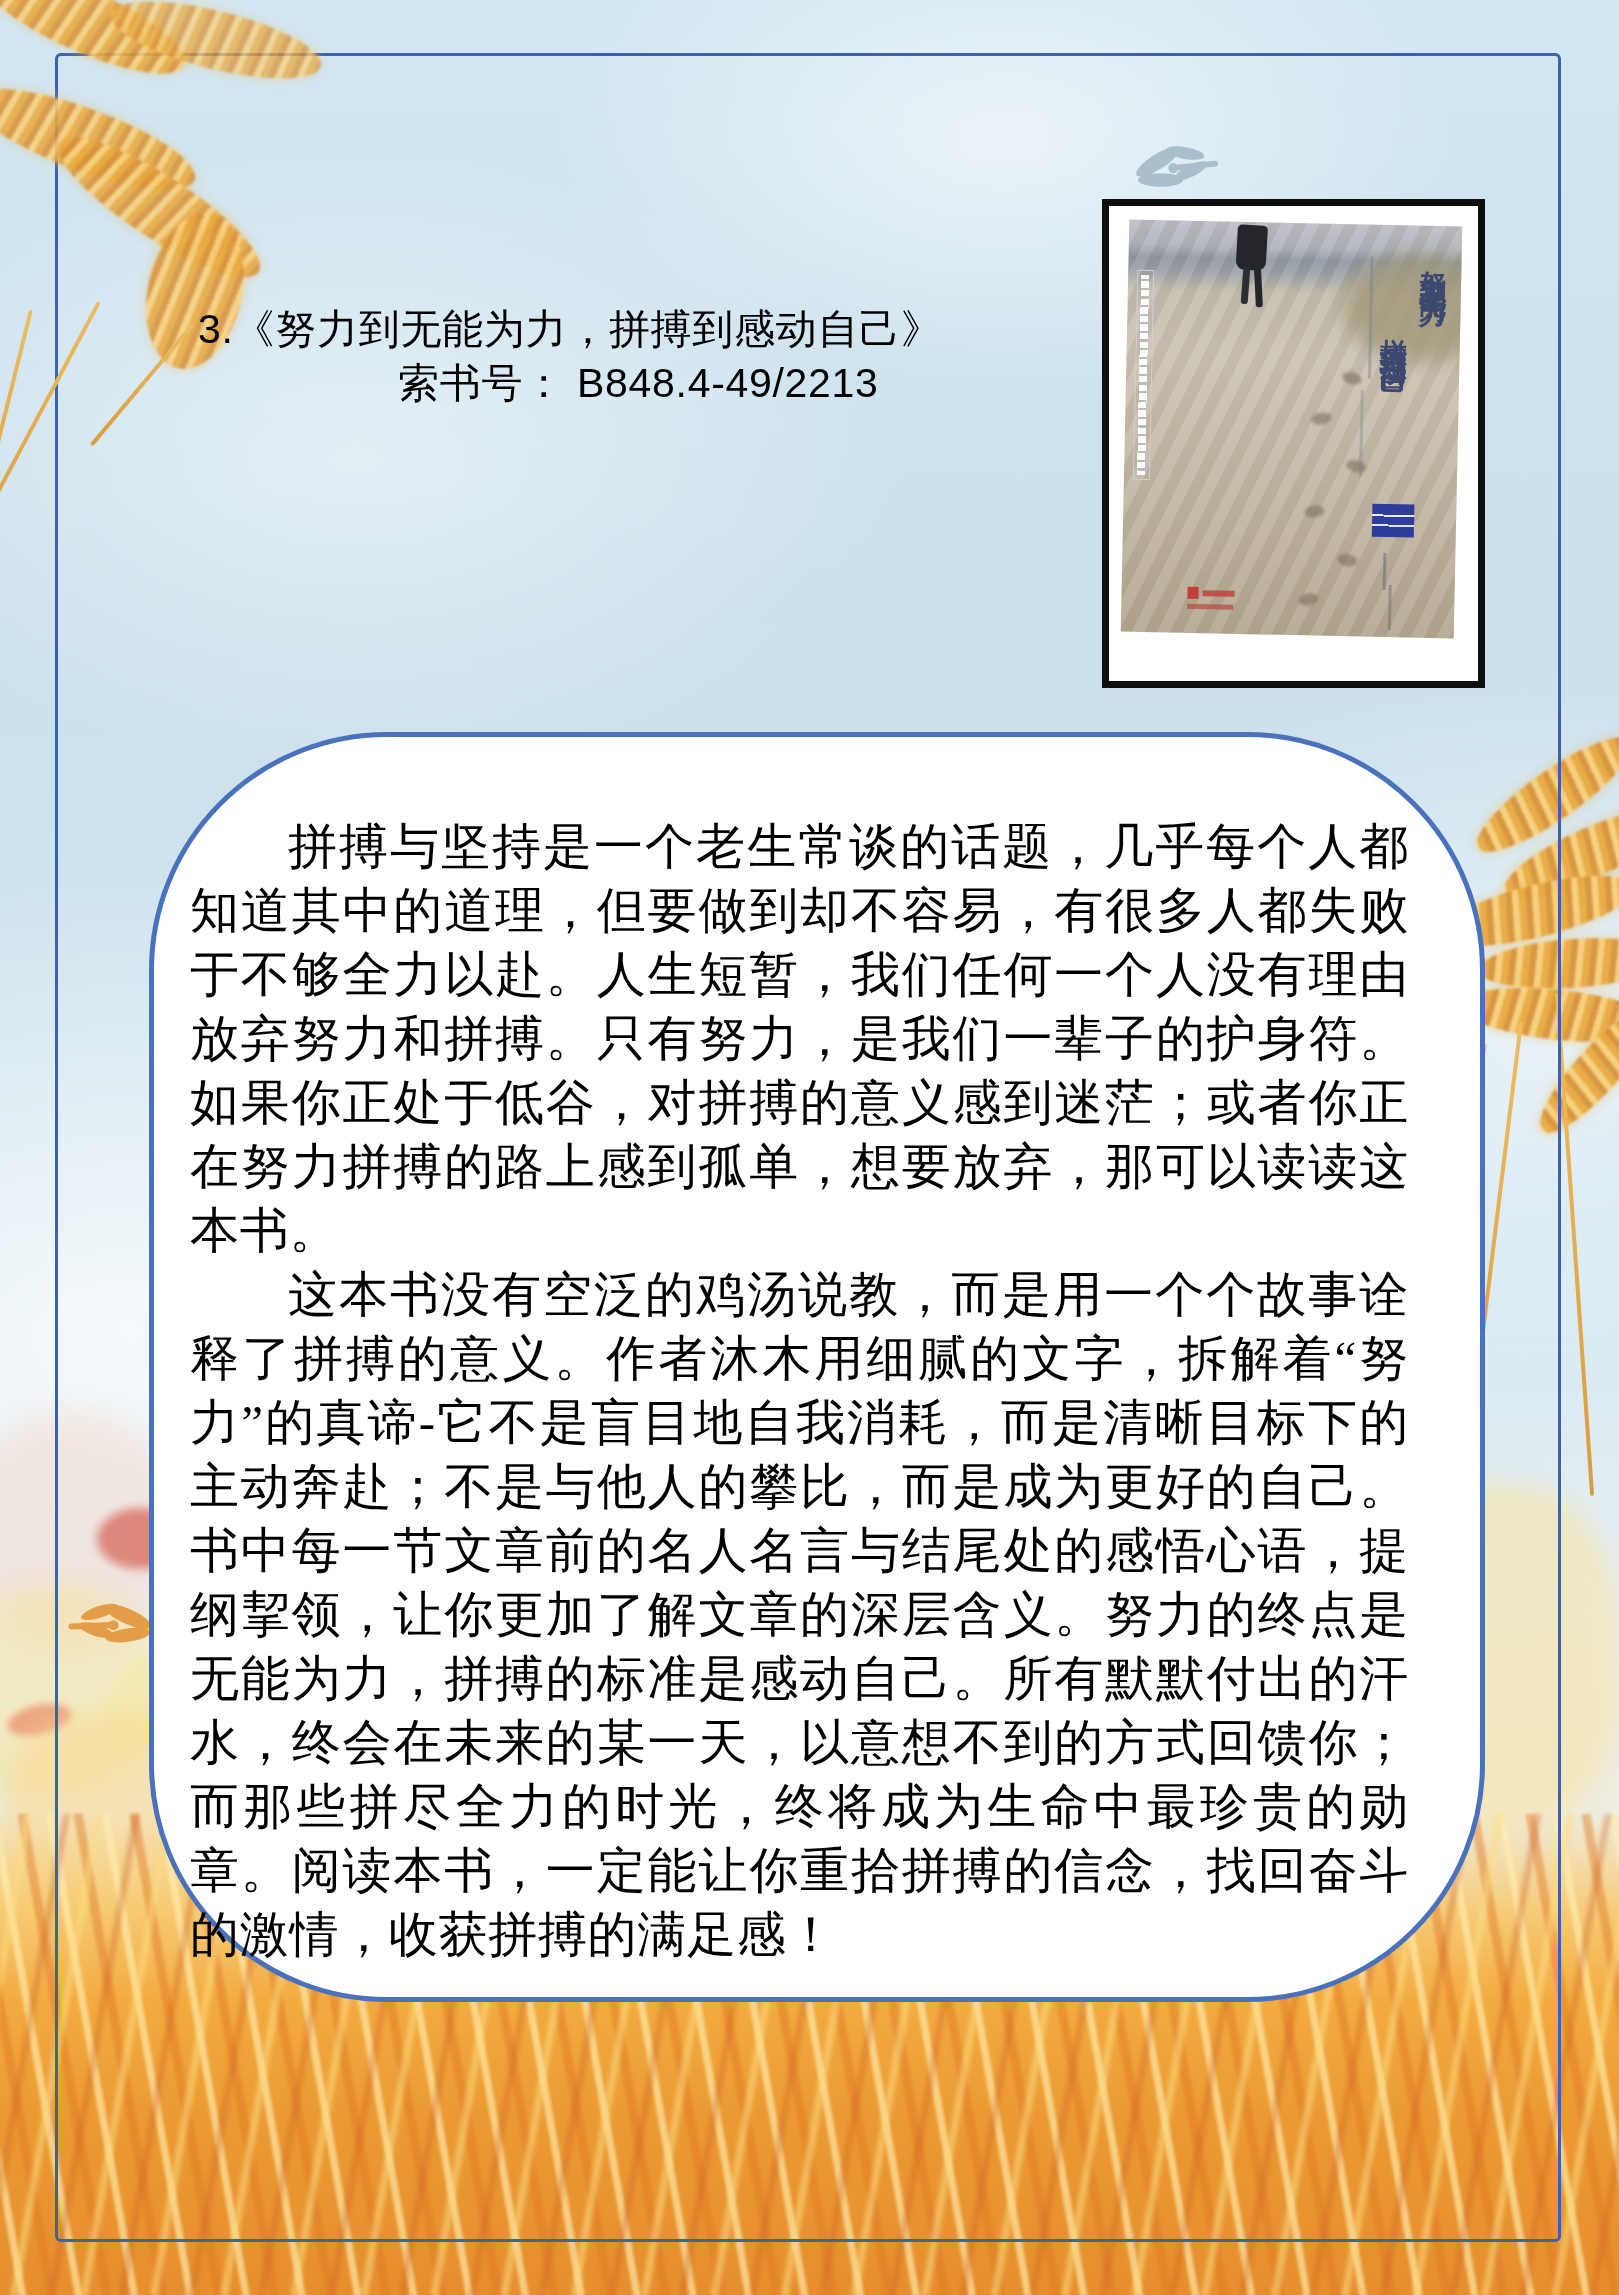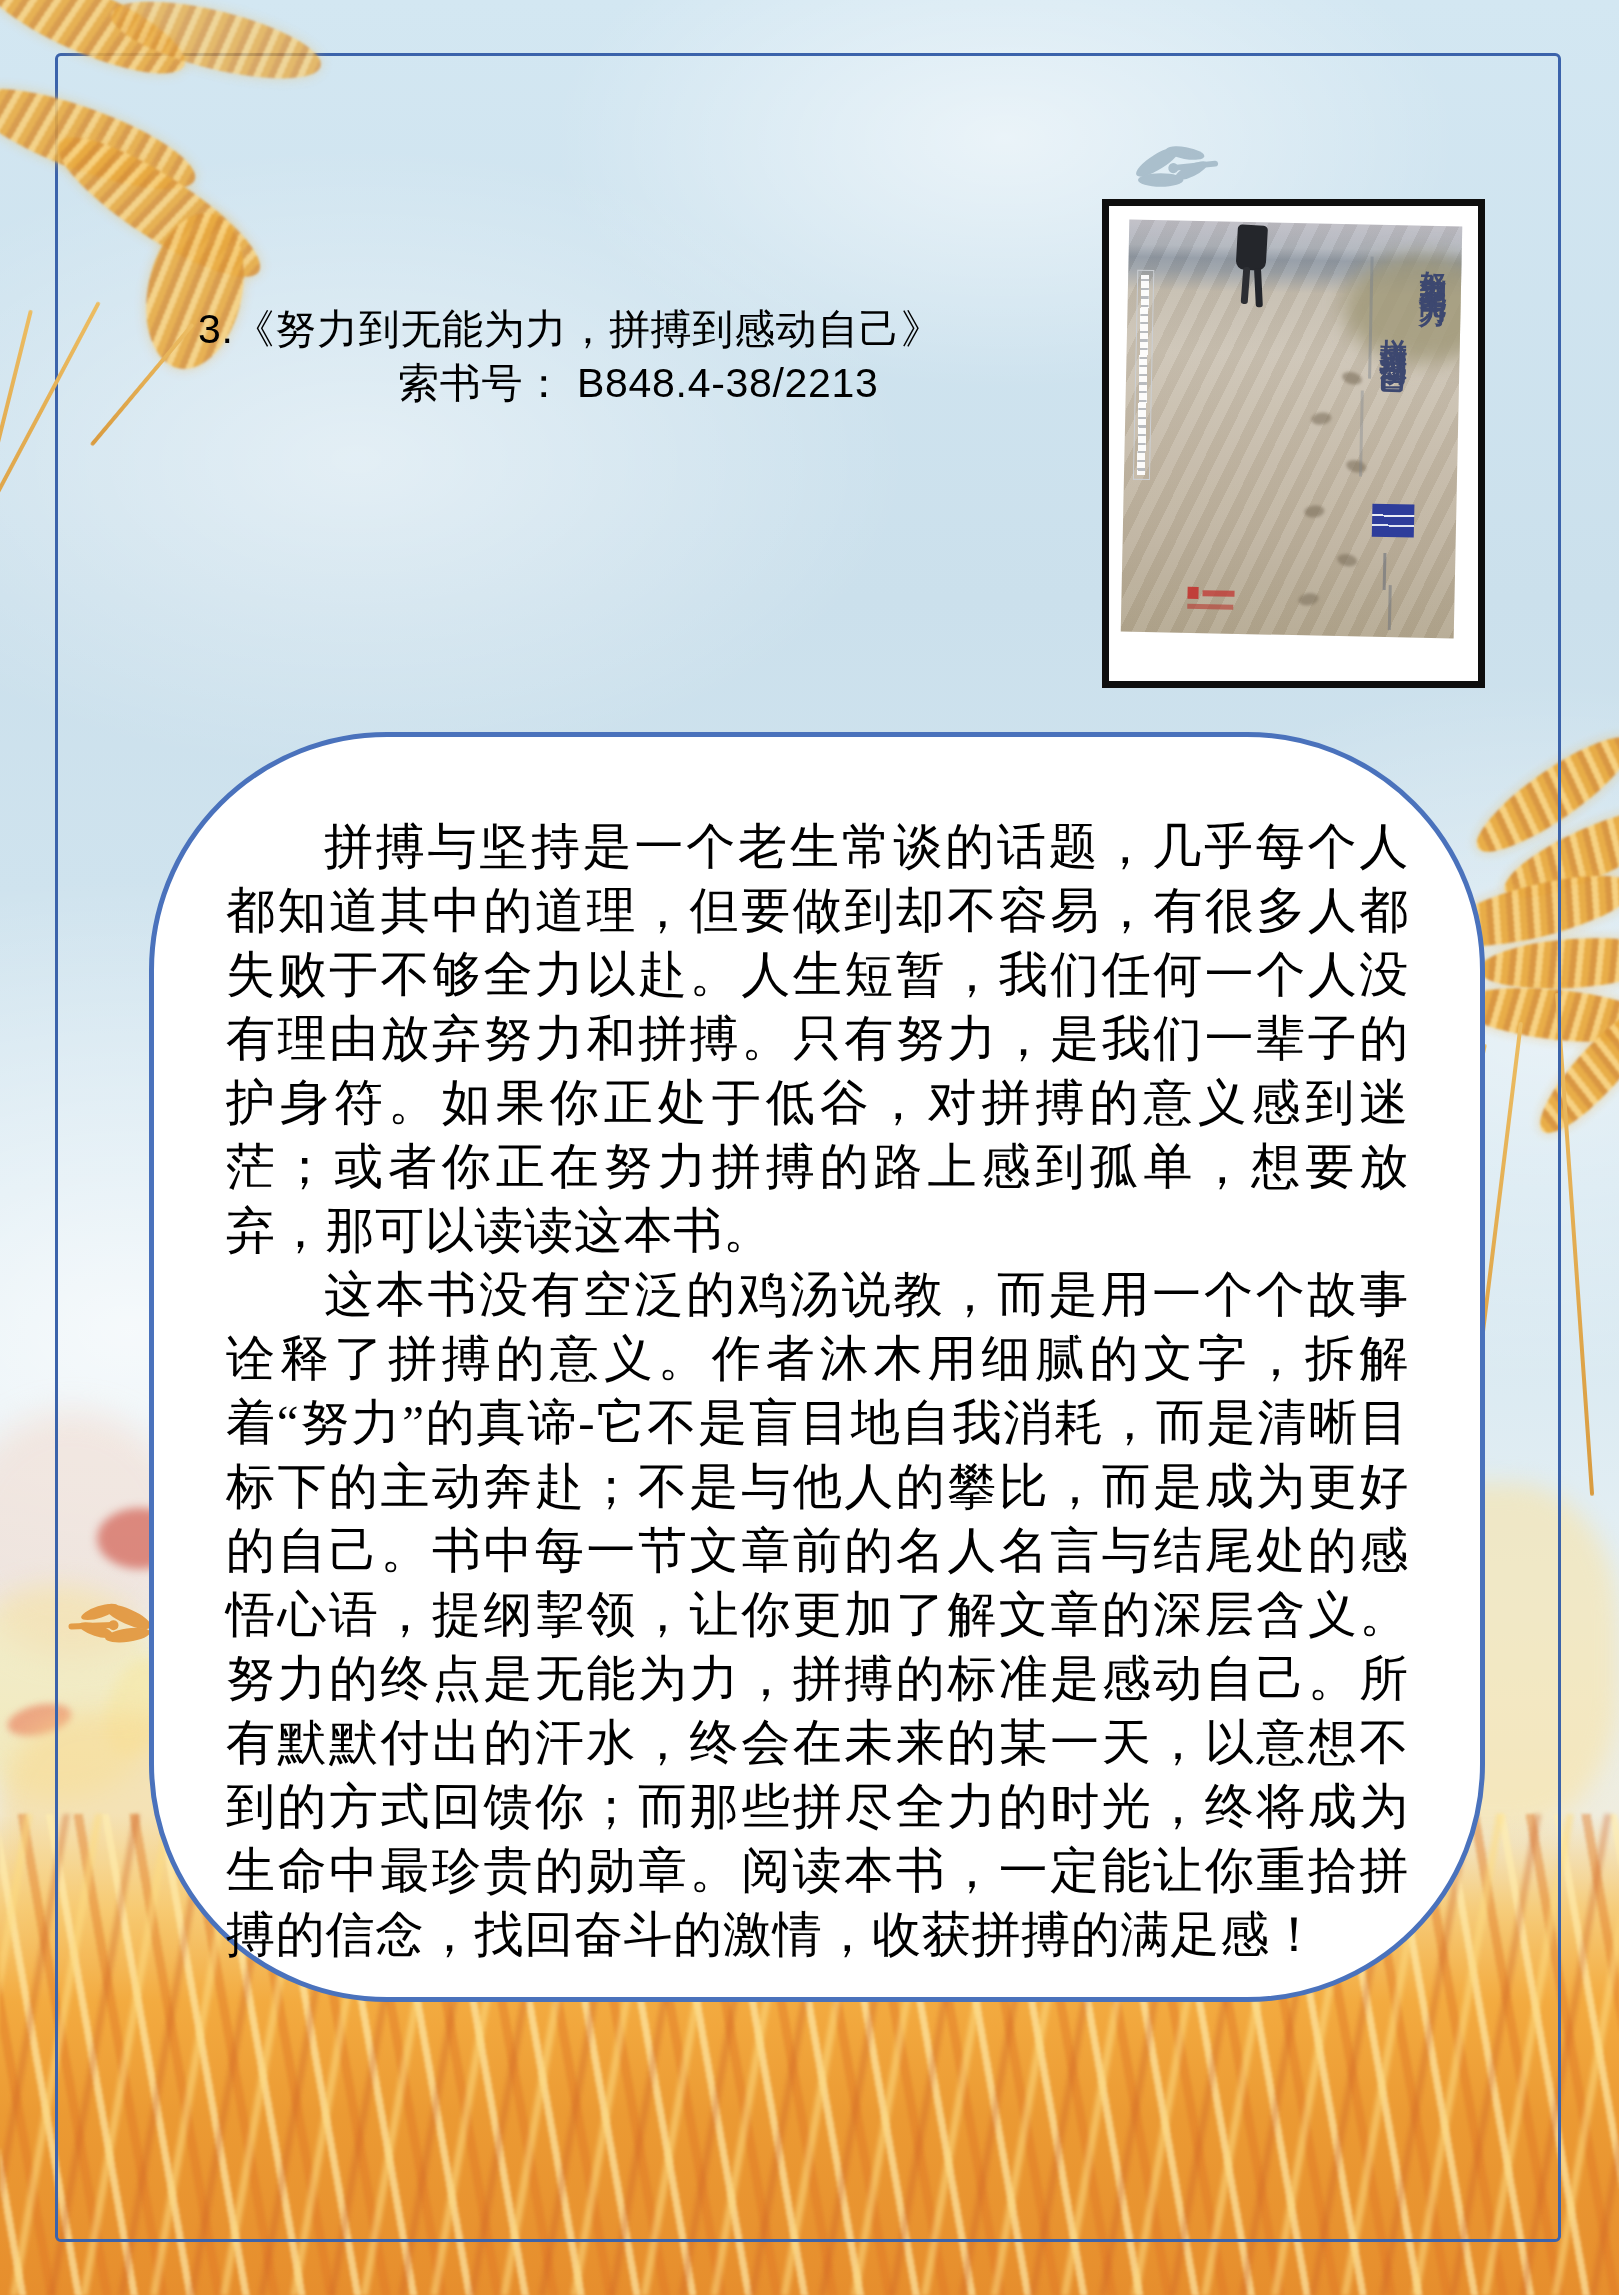--- a/index.html
+++ b/index.html
@@ -73,21 +73,21 @@
   .mark1{right:69px;top:328px;width:2.9px;height:37px;background:rgba(106,112,122,.6);}
   .mark2{right:63px;top:360px;width:2.9px;height:45px;background:rgba(106,112,122,.5);}
   .sticker{left:8.6px;top:50px;width:17.3px;height:210px;background:rgba(255,255,255,.94);border:0.7px solid #ccd0d5;
     background-image:repeating-linear-gradient(180deg, rgba(130,135,142,.55) 0 2.2px, transparent 2.2px 8.6px);background-clip:content-box;padding:4.3px 3.6px;box-sizing:border-box;}
   .rlogo1{left:66px;top:366px;width:10.8px;height:12.2px;background:#c23430;opacity:.9;}
   .rlogo2{left:81px;top:369px;width:32px;height:5.8px;background:#c23430;opacity:.75;}
   .rlogo3{left:66px;top:383px;width:46px;height:5px;background:#b8372f;opacity:.6;}
 
   
   .bubble{left:149px;top:732px;width:1336px;height:1270px;background:#fff;border:5px solid #4a72bc;border-radius:238px;box-sizing:border-box;
-    padding:78px 71px 0 72px;}
+    padding:78px 71px 0 36px;}
   .bubble p{margin:0;text-indent:2em;font-family:"Liberation Serif",serif;font-size:49px;line-height:64px;color:#000;
     text-align:justify;letter-spacing:0.7px;}
 
   
   .dfly{position:absolute;}
   .dfly-blue{left:1130px;top:133px;width:101px;height:72px;transform:rotate(-14deg);opacity:.55;}
   .dfly-blue path,.dfly-blue ellipse,.dfly-blue rect,.dfly-blue circle{fill:#7e99ab;}
   .dfly-orange{left:56px;top:1597px;width:101px;height:60px;transform:rotate(6deg) scaleX(-1);opacity:.9;}
   .dfly-orange ellipse,.dfly-orange rect,.dfly-orange circle{fill:#e2953b;}
 </style>
@@ -146,21 +146,21 @@
     <ellipse cx="36" cy="20" rx="30" ry="9" transform="rotate(-18 36 20)"></ellipse>
     <ellipse cx="34" cy="42" rx="27" ry="8" transform="rotate(14 34 42)"></ellipse>
     <ellipse cx="70" cy="18" rx="23" ry="7" transform="rotate(24 70 18)"></ellipse>
     <ellipse cx="72" cy="40" rx="21" ry="7" transform="rotate(-12 72 40)"></ellipse>
     <rect x="50" y="28" width="56" height="7" rx="3.5" transform="rotate(8 50 28)"></rect>
     <circle cx="52" cy="32" r="6"></circle>
   </svg>
 
   <div class="abs info">
     <div class="t">3.《努力到无能为力，拼搏到感动自己》</div>
-    <div>索书号： B848.4-38/2213</div>
+    <div>索书号： B848.4-49/2213</div>
   </div>
 
   <div class="abs cover">
     <div class="photo">
       <div class="abs dune"></div>
       <div class="abs person-body"></div>
       <div class="abs person-leg1"></div>
       <div class="abs person-leg2"></div>
       <div class="fp" style="left:216px;top:148px;transform:rotate(14deg);"></div>
       <div class="fp" style="left:186px;top:189px;transform:rotate(-10deg);"></div>

